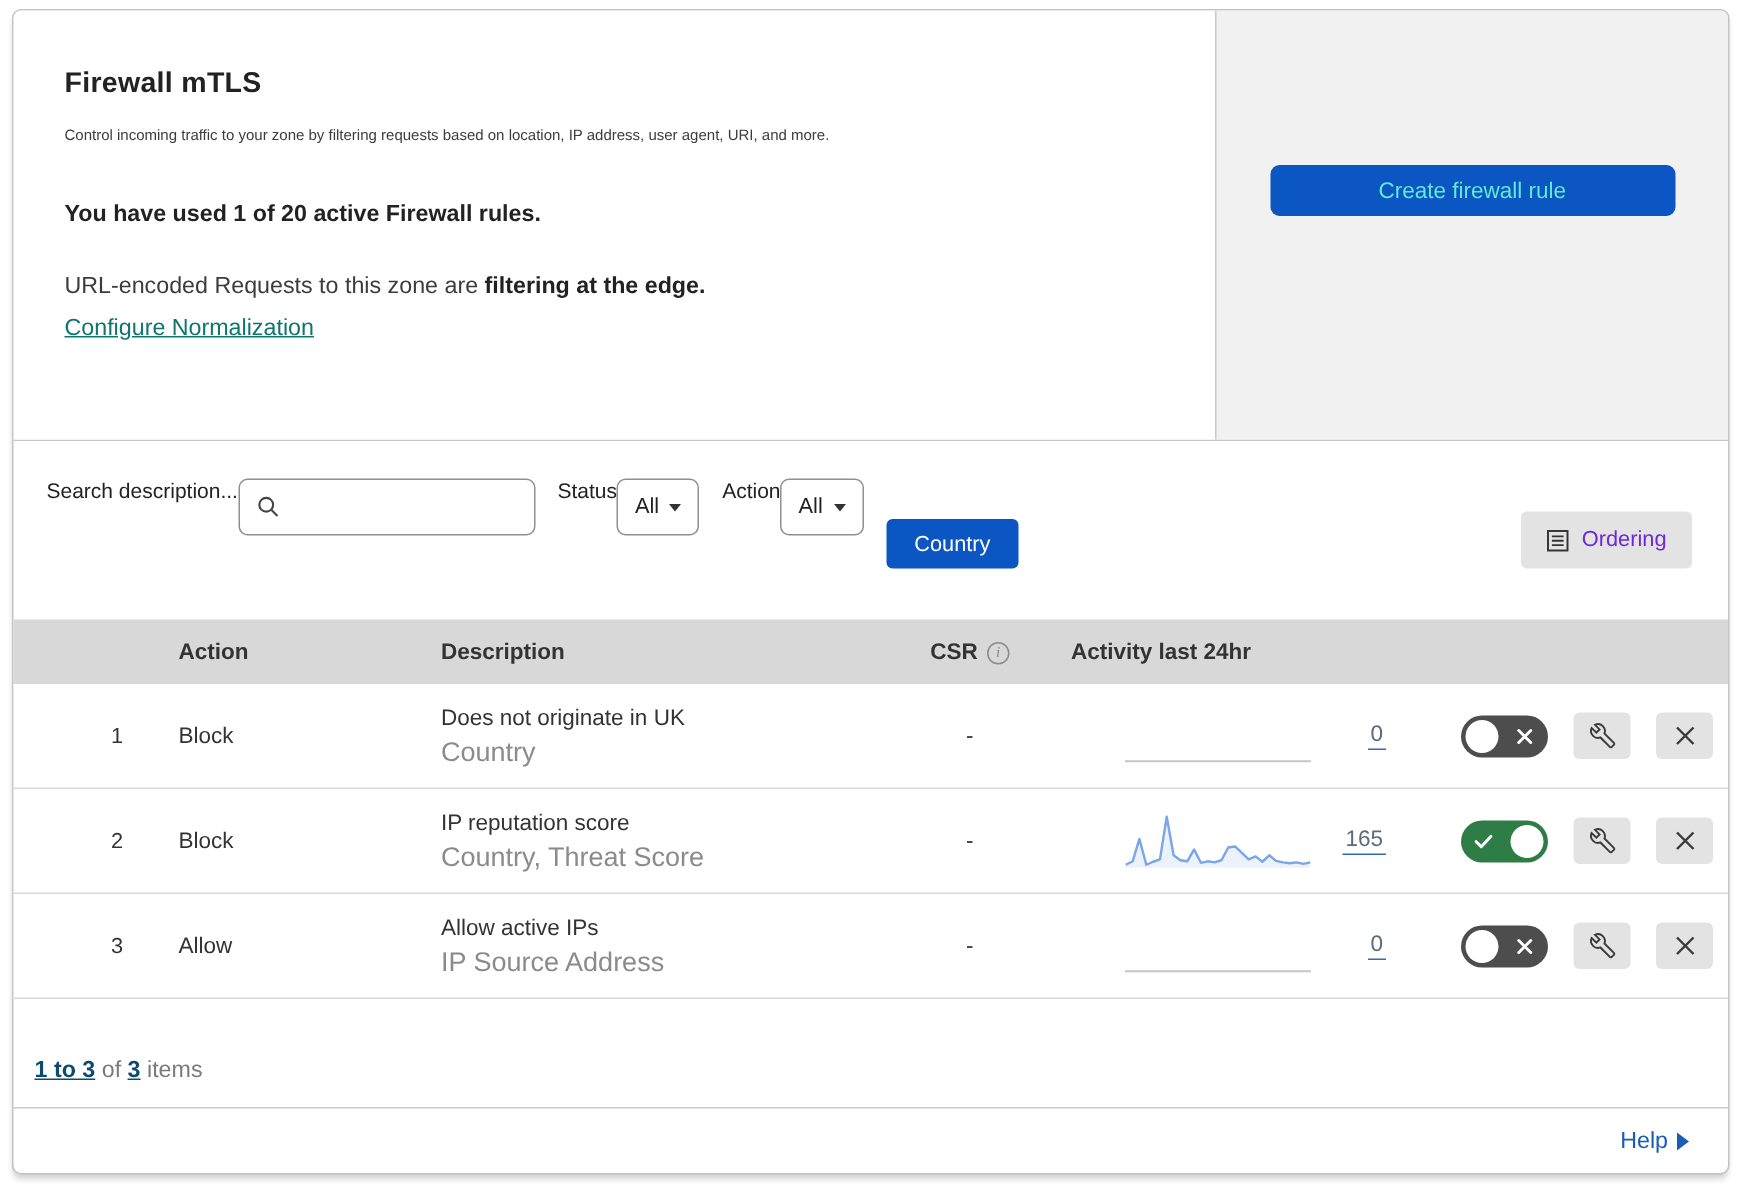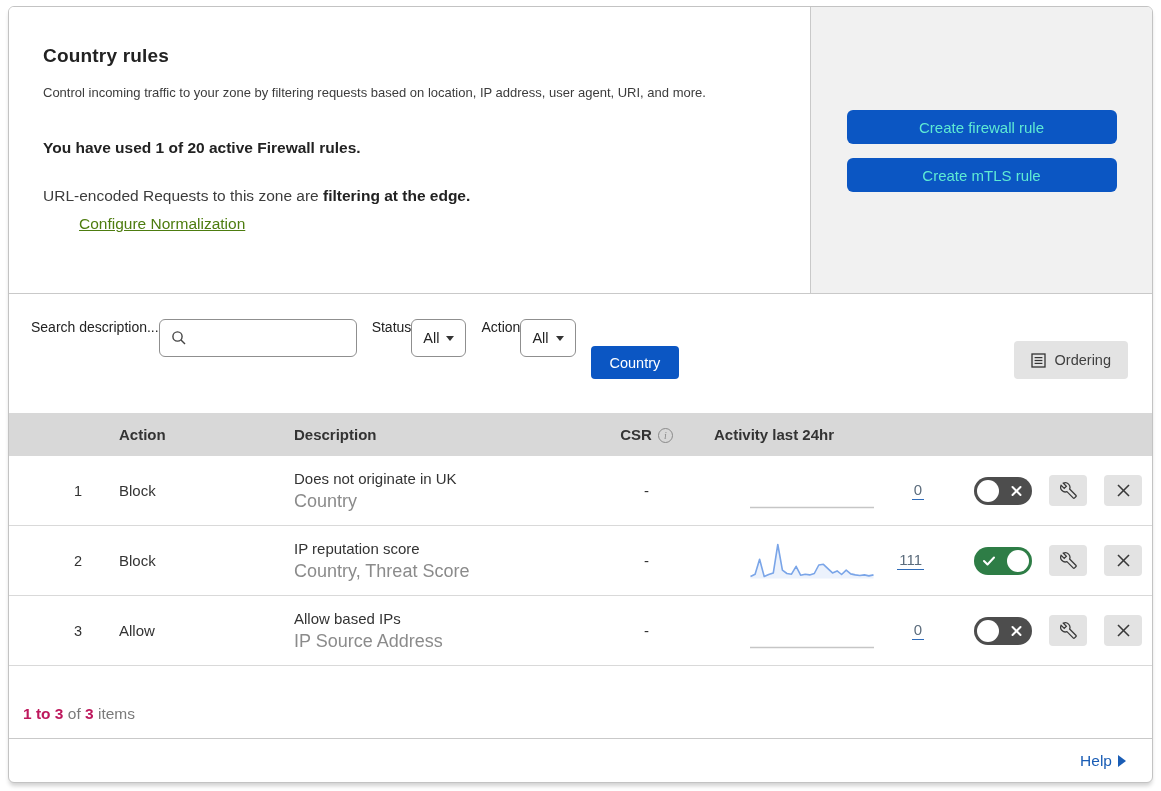--- a/index.html
+++ b/index.html
@@ -9,44 +9,44 @@
     background:#fff; border:1px solid #c3c3c3; border-radius:6px;
     box-shadow:0 4px 4px -1px rgba(0,0,0,0.18);
     overflow:hidden;
   }
   
   .header { display:flex; height:287px; border-bottom:1px solid #c9c9c9; }
   .header-left { flex:1 1 auto; padding:38px 40px 0 34px; background:#fff; }
   .header-right { flex:0 0 342px; background:#f1f1f1; border-left:1px solid #c9c9c9;
                   display:flex; flex-direction:column; align-items:center; padding-top:103px; gap:14px; }
   .page-title { font-size:19px; font-weight:700; color:#222; letter-spacing:.2px; }
-  .page-desc { margin-top:15px; font-size:13px; line-height:1.75; color:#3c3c3c; max-width:720px; }
+  .page-desc { margin-top:15px; font-size:10px; line-height:1.75; color:#3c3c3c; max-width:720px; }
   .usage-line { margin-top:34px; font-size:15.5px; font-weight:700; color:#222; }
   .normalization-line { margin-top:30px; font-size:15.5px; color:#3c3c3c; }
   .normalization-line b { color:#222; }
-  .link { color:#4d7c0f; text-decoration:underline; cursor:pointer;margin-left:36px; }
+  .link { color:#0f766e; text-decoration:underline; cursor:pointer; }
   .config-link { display:inline-block; margin-top:10px; font-size:15.5px; }
   .btn-primary {
     width:270px; height:34px; background:#0b56c3; color:#5eead4; border:none; border-radius:6px;
     font-size:15px; font-family:inherit; cursor:pointer; display:flex; align-items:center; justify-content:center;
   }
   
   .filterbar { height:119px; padding:25px 16px 0 22px; display:flex; align-items:flex-start; }
   .f-group { display:flex; flex-direction:row; margin-right:15px; }
   .f-label { font-size:14px; color:#222; margin-bottom:8px; }
   .search-box { width:198px; height:38px; border:1px solid #8f8f8f; border-radius:6px; background:#fff;
                 display:flex; align-items:center; padding-left:11px; }
   .selectbox { height:38px; border:1px solid #8f8f8f; border-radius:6px; background:#fff;
                display:flex; align-items:center; gap:7px; padding:0 11px; font-size:14.5px; color:#222; cursor:pointer; }
   .caret { width:0; height:0; border-left:4.5px solid transparent; border-right:4.5px solid transparent; border-top:5.5px solid #333; }
   .btn-search { height:33px; padding:0 19px; margin-top:27px; background:#0b56c3; color:#fff; border:none;
                 border-radius:4px; font-size:14.5px; font-family:inherit; cursor:pointer; }
   .spacer { flex:1; }
   .btn-ordering { height:38px; margin-top:22px; margin-right:8px; padding:0 17px; background:#e3e3e3; border:none;
-                  border-radius:4px; font-size:14.5px; color:#404040; font-family:inherit; cursor:pointer;
+                  border-radius:4px; font-size:14.5px; color:#6d28d9; font-family:inherit; cursor:pointer;
                   display:flex; align-items:center; gap:9px; }
   
   .grid-row { display:grid; grid-template-columns:95px 175px 320px 95px 265px 1fr; align-items:center; }
   .thead { height:43px; background:#d8d8d8; font-size:15px; font-weight:600; color:#333; }
   .col-num  { text-align:right; padding-right:22px; }
   .col-act  { padding-left:15px; }
   .col-desc { padding-left:15px; }
   .col-csr  { text-align:center; }
   .col-activity { padding-left:20px; display:flex; align-items:center;text-align:center; }
   .col-controls { display:flex; justify-content:flex-end; align-items:center; gap:17px; padding-right:10px; }
@@ -69,44 +69,43 @@
   .t-glyph { position:absolute; top:50%; transform:translateY(-50%); display:flex; }
   .t-check { left:9px; } .t-x { right:10px; }
   .icon-btn { width:38px; height:31px; background:#e3e3e3; border:none; border-radius:4px; cursor:pointer;
               display:flex; align-items:center; justify-content:center; }
   .info-icon { display:inline-flex; width:15px; height:15px; border:1px solid #8a8a8a; border-radius:50%;
                align-items:center; justify-content:center; font-size:10px; color:#8a8a8a; font-weight:400;
                margin-left:6px; vertical-align:1px; font-family:"Liberation Serif", serif; font-style:italic; }
   
   .footer-info { height:73px; border-bottom:1px solid #c9c9c9; display:flex; align-items:flex-end; padding:0 16px 15px 14px; }
   .footer-text { font-size:15.5px; color:#7a7a7a; }
-  .footer-text b { color:#be185d; }
+  .footer-text b { color:#0c4a6e;text-decoration:underline; }
   .help-row { height:44px; display:flex; align-items:center; justify-content:flex-end; padding-right:26px; }
   .help-link { font-size:15.5px; color:#1a5db5; cursor:pointer; display:flex; align-items:center; gap:6px;justify-content:space-between; }
   .help-arrow { width:0; height:0; border-top:6px solid transparent; border-bottom:6px solid transparent; border-left:8px solid #1a5db5; }
 </style>
 </head>
 <body>
 
 <div class="card">
 
   <div class="header">
     <div class="header-left">
-      <div class="page-title">Country rules</div>
+      <div class="page-title">Firewall mTLS</div>
       <div class="page-desc">Control incoming traffic to your zone by filtering requests based on location, IP address, user agent, URI, and more.</div>
       <div class="usage-line">You have used 1 of 20 active Firewall rules.</div>
       <div class="normalization-line">
         <span>URL-encoded Requests to this zone are</span>
         <b>filtering at the edge.</b>
       </div>
       <a class="link config-link">Configure Normalization</a>
     </div>
     <div class="header-right">
       <button class="btn-primary">Create firewall rule</button>
-      <button class="btn-primary">Create mTLS rule</button>
     </div>
   </div>
 
   <div class="filterbar">
     <div class="f-group">
       <label class="f-label">Search description...</label>
       <div class="search-box">
         <span style="display:flex;">
           <svg width="16" height="16" viewBox="0 0 16 16">
               <circle cx="6.5" cy="6.5" r="4.6" fill="none" stroke="#444" stroke-width="1.4"></circle>
@@ -204,21 +203,21 @@
     <div class="col-desc">
       <div class="desc-title">IP reputation score</div>
       <div class="desc-sub">Country, Threat Score</div>
     </div>
     <div class="col-csr">-</div>
     <div class="col-activity">
       <svg class="spark-wrap spark" viewBox="0 0 126 40">
           <polygon points="1.5,35.5 6.1,33.2 10.6,18.3 15.2,35.5 19.7,33.5 24.3,31.9 28.8,3.5 33.4,29.2 37.9,32.5 42.5,33.2 47.1,25.3 51.6,34.2 56.2,33.2 60.7,33.9 65.3,32.5 69.8,24.0 74.4,23.3 78.9,27.6 83.5,31.9 88.1,29.9 92.6,33.5 97.2,29.2 101.7,32.9 106.3,33.9 110.8,34.5 115.4,33.9 119.9,34.9 124.5,33.9 124.5,37.5 1.5,37.5" fill="rgba(122,165,232,0.14)"></polygon>
           <polyline points="1.5,35.5 6.1,33.2 10.6,18.3 15.2,35.5 19.7,33.5 24.3,31.9 28.8,3.5 33.4,29.2 37.9,32.5 42.5,33.2 47.1,25.3 51.6,34.2 56.2,33.2 60.7,33.9 65.3,32.5 69.8,24.0 74.4,23.3 78.9,27.6 83.5,31.9 88.1,29.9 92.6,33.5 97.2,29.2 101.7,32.9 106.3,33.9 110.8,34.5 115.4,33.9 119.9,34.9 124.5,33.9" fill="none" stroke="#7aa5e8" stroke-width="1.6" stroke-linejoin="round"></polyline>
         </svg>
-      <a class="count-link">111</a>
+      <a class="count-link">165</a>
     </div>
     <div class="col-controls">
       <div class="toggle on">
         <span class="t-glyph t-check">
             <svg width="12" height="10" viewBox="0 0 12 10">
               <polyline points="1,5 4.5,8.5 11,1.5" fill="none" stroke="#fff" stroke-width="2" stroke-linecap="round" stroke-linejoin="round"></polyline>
             </svg>
           </span>
         <span class="t-knob"></span>
 
@@ -238,21 +237,21 @@
             </svg>
           </span>
       </button>
     </div>
   </div>
 
   <div class="grid-row row">
     <div class="col-num">3</div>
     <div class="col-act">Allow</div>
     <div class="col-desc">
-      <div class="desc-title">Allow based IPs</div>
+      <div class="desc-title">Allow active IPs</div>
       <div class="desc-sub">IP Source Address</div>
     </div>
     <div class="col-csr">-</div>
     <div class="col-activity">
       <svg class="spark-wrap spark" viewBox="0 0 126 40">
           <line x1="1" x2="125" y1="36.5" y2="36.5" stroke="#c6c6c6" stroke-width="1.4"></line>
         </svg>
       <a class="count-link">0</a>
     </div>
     <div class="col-controls">

